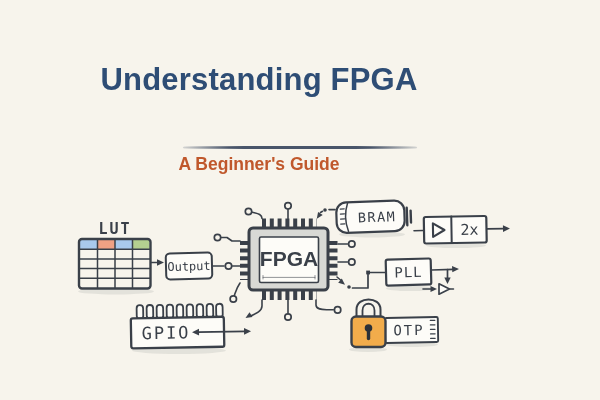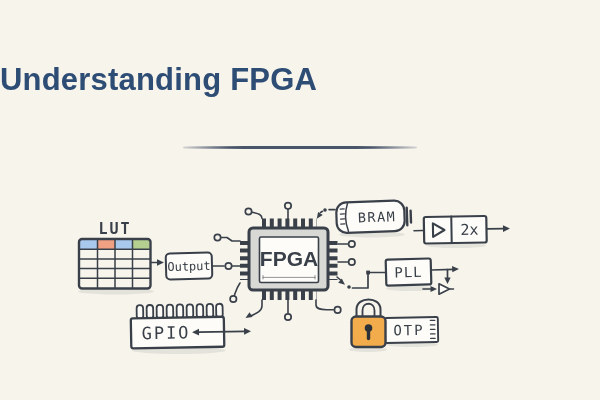--- a/index.html
+++ b/index.html
@@ -1,21 +1,21 @@
 <!DOCTYPE html>
 <html><head>
 <meta charset="utf-8">
 <style>
   html,body{margin:0;padding:0;background:#e9e6df;}
   .page{
     width:600px;height:400px;position:relative;overflow:hidden;
     background:#f7f4ec;
     font-family:"Liberation Sans", sans-serif;
   }
-  .hdr{position:absolute;left:0;width:518px;color:#2e4d75;}
+  .hdr{position:absolute;left:0;width:518px;text-align:center;color:#2e4d75;}
   .title1{top:62px;font-size:31px;font-weight:700;letter-spacing:.2px;}
   .title2{top:104px;font-size:27px;font-weight:700;}
   .divider{
     position:absolute;top:146px;left:183px;width:234px;height:3px;
     background:radial-gradient(ellipse 55% 100% at center,#49556a 55%,rgba(73,85,106,0) 100%);
     border-radius:2px;
   }
   .subtitle{top:154px;font-size:17.5px;font-weight:700;color:#c0582c;}
   svg text{font-family:"DejaVu Sans Mono", monospace;fill:#3a4049;}
   .hand{stroke:#3a4049;fill:none;stroke-linecap:round;stroke-linejoin:round;}
@@ -24,20 +24,21 @@
   .box{fill:#fdfcf8;stroke:#3a4049;}
   .shadow{fill:rgba(58,64,73,.10);}
 </style>
 </head>
 <body>
 
 <div class="page">
 
   <div class="hdr title1">Understanding FPGA</div>
   <div class="divider"></div>
+  <div class="hdr subtitle">A Beginner's Guide</div>
 
   <svg width="600" height="400" viewBox="0 0 600 400" style="position:absolute;inset:0;">
 
     <ellipse class="shadow" cx="116" cy="291.5" rx="38" ry="3"></ellipse>
     <ellipse class="shadow" cx="372" cy="234.5" rx="33" ry="3"></ellipse>
     <ellipse class="shadow" cx="410" cy="288.5" rx="24" ry="2.6"></ellipse>
     <ellipse class="shadow" cx="179" cy="350.5" rx="47" ry="3.4"></ellipse>
     <ellipse class="shadow" cx="368" cy="349.5" rx="19" ry="2.6"></ellipse>
     <ellipse class="shadow" cx="412" cy="344.5" rx="26" ry="2.4"></ellipse>
     <ellipse class="shadow" cx="456" cy="245.5" rx="30" ry="2.6"></ellipse>

